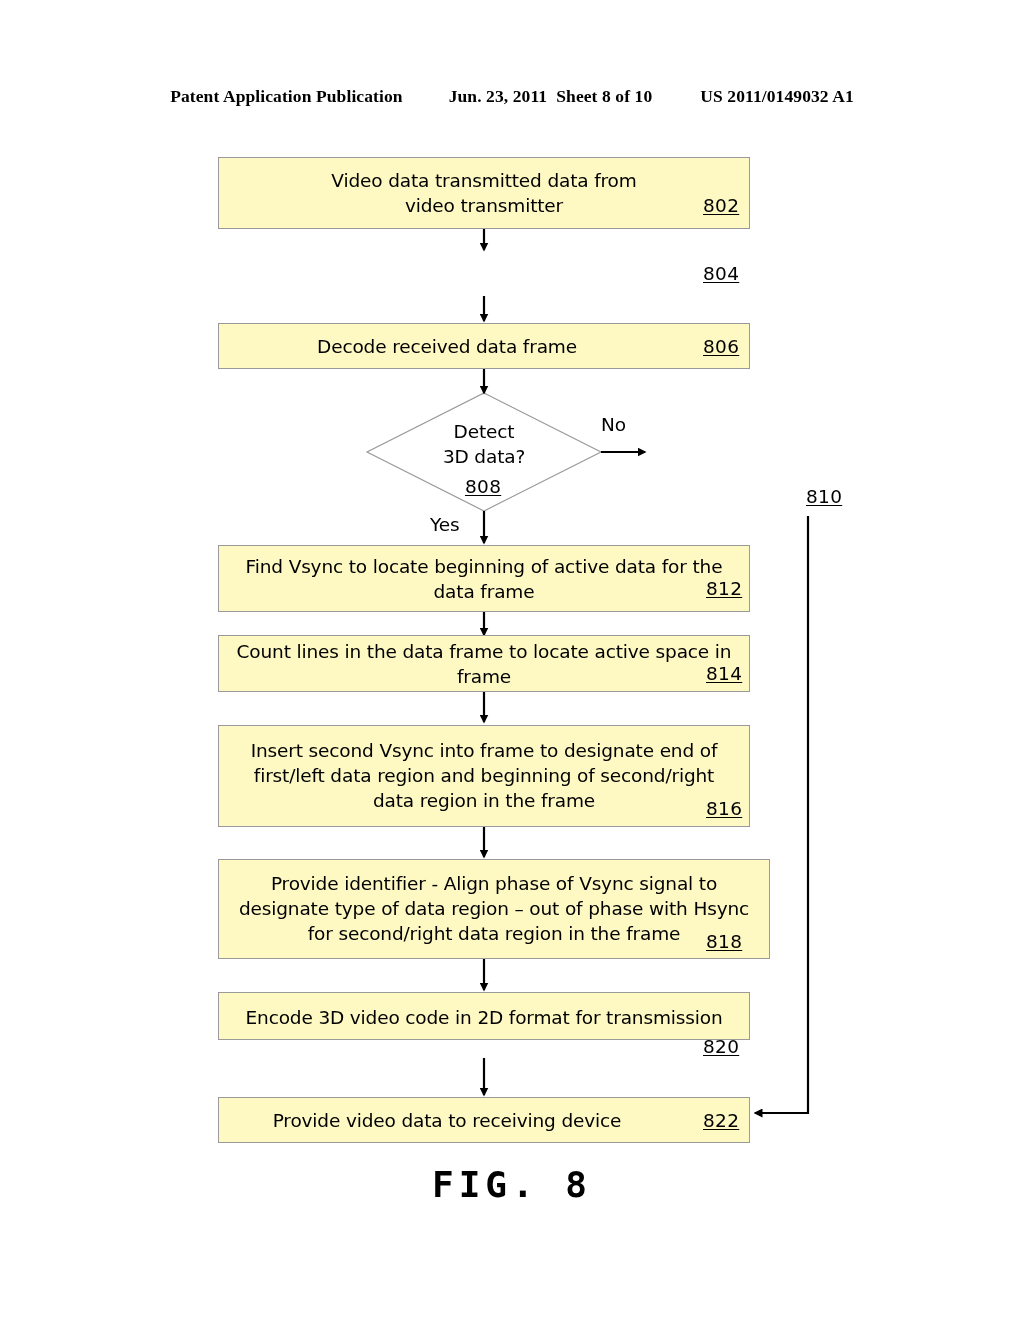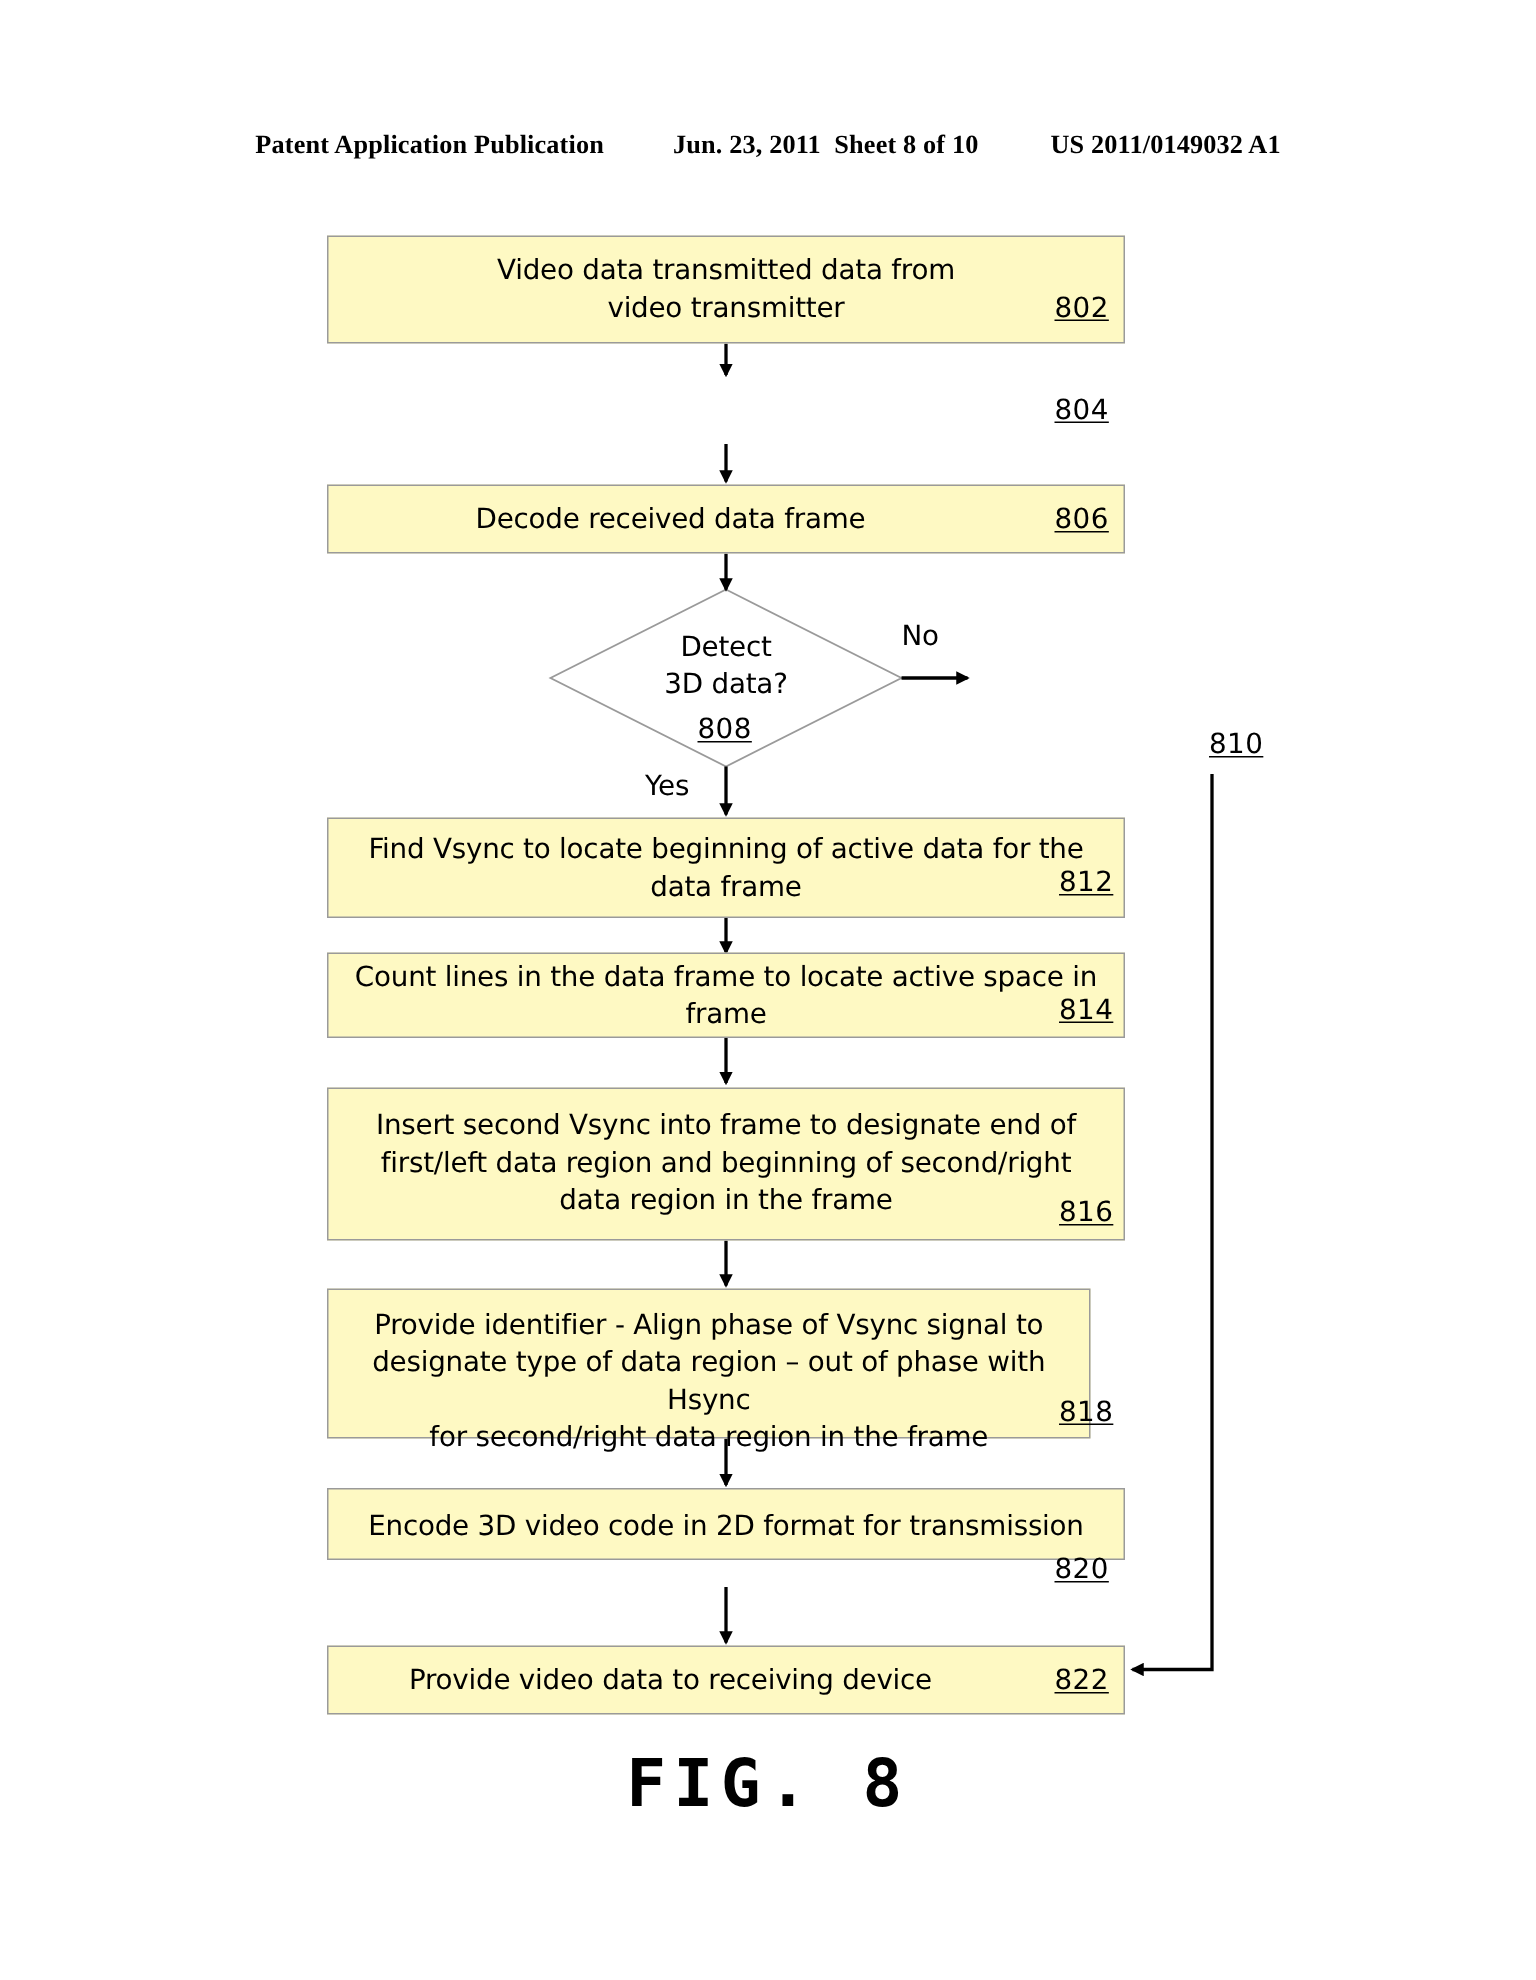--- a/index.html
+++ b/index.html
@@ -103,21 +103,21 @@
 
   
   .fig-caption {
     position: absolute;
     left: 0;
     top: 1164px;
     width: 1024px;
     text-align: center;
     font-family: "DejaVu Sans Mono", "Liberation Mono", monospace;
     font-weight: bold;
-    font-size: 44px;
+    font-size: 36px;
     letter-spacing: 5px;
   }
 </style>
 </head>
 <body>
 
 <div class="page-header">
   <span class="h-pub">Patent Application Publication</span>
   <span class="h-date">Jun. 23, 2011</span>
   <span class="h-sheet">Sheet 8 of 10</span>
@@ -192,21 +192,21 @@
   </div>
   <span class="ref" style="left:706px; top:663px;">814</span>
 
   <div class="node" style="left:218px; top:725px; width:532px; height:102px; align-items:flex-start;">
     <span class="node-text" style="padding-top:12px;">Insert second Vsync into frame to designate end of
 first/left data region and beginning of second/right
 data region in the frame</span>
   </div>
   <span class="ref" style="left:706px; top:798px;">816</span>
 
-  <div class="node" style="left:218px; top:859px; width:509px; height:100px; align-items:flex-start;">
+  <div class="node" style="left:218px; top:859px; width:552px; height:100px; align-items:flex-start;">
     <span class="node-text" style="padding-top:11px; padding-left:8px; padding-right:8px;">Provide identifier - Align phase of Vsync signal to
 designate type of data region – out of phase with Hsync
 for second/right data region in the frame</span>
   </div>
   <span class="ref" style="left:706px; top:931px;">818</span>
 
   <div class="node" style="left:218px; top:992px; width:532px; height:48px; align-items:flex-start;">
     <span class="node-text" style="padding-top:12px;">Encode 3D video code in 2D format for transmission</span>
   </div>
   <span class="ref" style="left:703px; top:1036px;">820</span>

